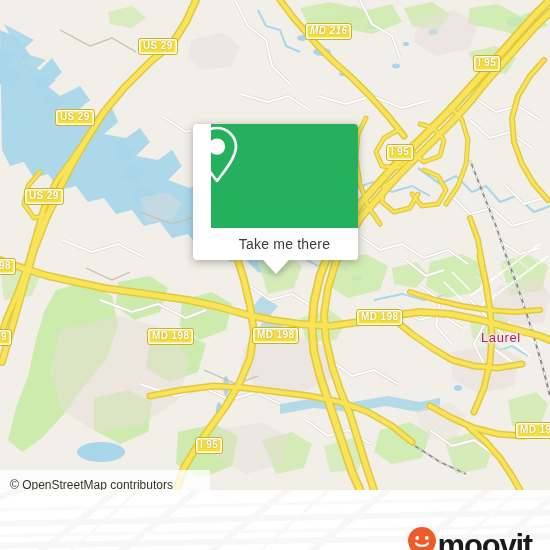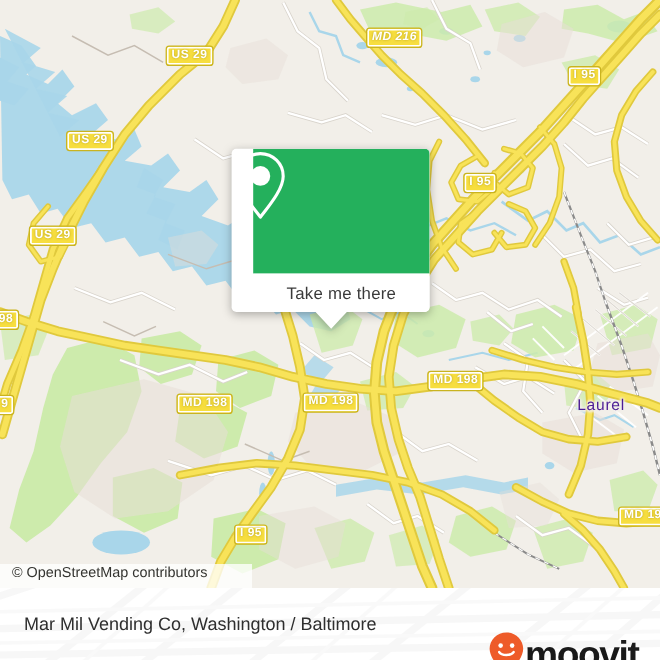--- a/index.html
+++ b/index.html
@@ -29,21 +29,21 @@
     line-height:14px;
     height:15px;
     padding:0 4px;
     text-align:center;
     white-space:nowrap;
     text-shadow:0 0 2px rgba(120,105,0,.55);
     font-family:"Liberation Sans", sans-serif;
   }
   .place-label{
     position:absolute;
-    color:#4c1d95;
+    color:#be185d;
     font-size:13px;
     letter-spacing:.6px;
     white-space:nowrap;
     text-shadow:
       1px 0 2px #f2efe9, -1px 0 2px #f2efe9,
       0 1px 2px #f2efe9, 0 -1px 2px #f2efe9,
       1px 1px 2px #f2efe9, -1px -1px 2px #f2efe9;
     font-family:"Liberation Sans", sans-serif;
   }
 
@@ -85,21 +85,21 @@
     border-right:13px solid transparent;
     border-top:14px solid #ffffff;
   }
 
   
   .attrib{
     position:absolute;
     left:0;top:470px;
     width:210px;height:22px;
     background:rgba(255,255,255,.78);
-    display:flex;align-items:flex-start;
+    display:flex;align-items:flex-end;
   }
   .attrib span{
     padding-left:10px;
     font-size:12px;
     color:#33332f;
     white-space:nowrap;
     font-family:"Liberation Sans", sans-serif;
   }
 
   
@@ -455,23 +455,20 @@
       </g>
       <g stroke="#f5f5f5" stroke-width="3" fill="none">
         <path d="M-10,20 L560,8"></path>
         <path d="M-10,46 L560,36"></path>
         <path d="M60,70 L150,-10"></path>
         <path d="M250,70 L340,-10"></path>
         <path d="M440,70 L530,-10"></path>
       </g>
     </svg>
 
-    <div class="footer-title">
-      <span>Mar Mil Vending Co, Washington / Baltimore</span>
-    </div>
 
     <div class="logo">
       <svg width="30" height="38" viewBox="0 0 30 38">
         <path d="M15 1 C7.3 1 1 7.2 1 14.7 C1 23.2 11.4 33 15 37 C18.6 33 29 23.2 29 14.7 C29 7.2 22.7 1 15 1 Z" fill="#ee5b29"></path>
         <circle cx="10.2" cy="12" r="1.9" fill="#ffffff"></circle>
         <circle cx="19.8" cy="12" r="1.9" fill="#ffffff"></circle>
         <path d="M9 17.4 C11 20.6 19 20.6 21 17.4" fill="none" stroke="#ffffff" stroke-width="2.1" stroke-linecap="round"></path>
       </svg>
       <span class="logo-text">moovit</span>
     </div>

